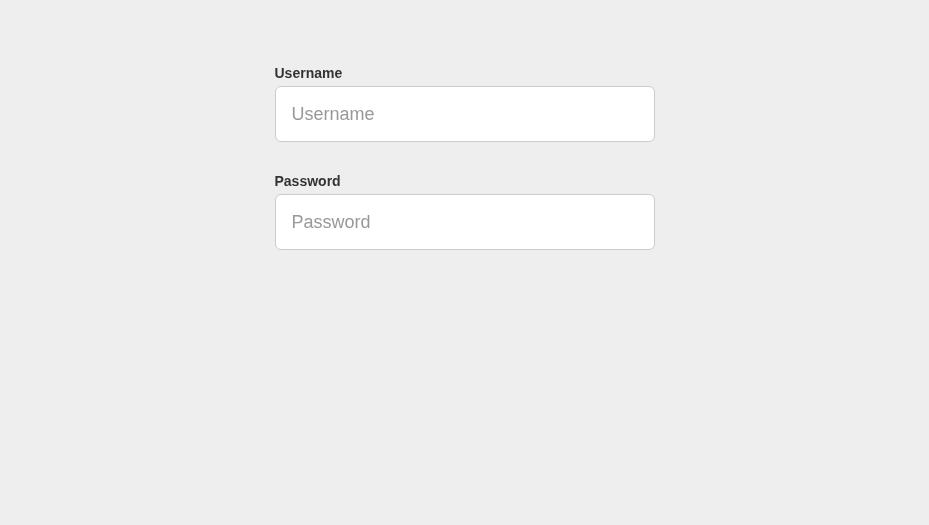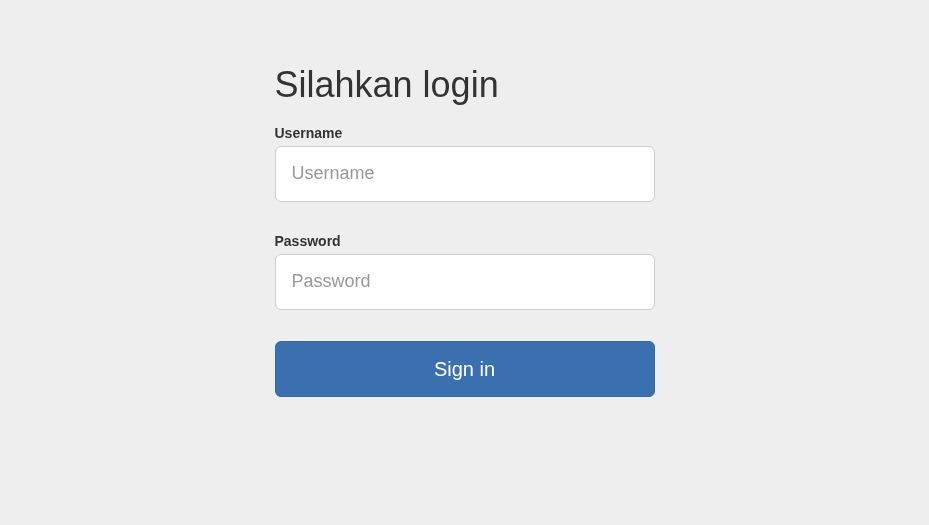--- a/index.html
+++ b/index.html
@@ -67,26 +67,24 @@
       text-align: center;
       font-family: inherit;
       font-weight: 400;
       margin-top: 20px;
     }
   </style>
 </head>
 <body>
 
 <form class="form-signin">
-  <h2 class="form-heading">Silahkan login</h2>
 
   <div class="form-group">
     <label class="form-label">Username</label>
     <input type="text" class="form-control" placeholder="Username" style="">
   </div>
 
   <div class="form-group">
     <label class="form-label">Password</label>
     <input type="password" class="form-control" placeholder="Password" style="">
   </div>
 
-  <button type="submit" class="btn-primary">Sign in</button>
 </form>
 
 </body></html>

